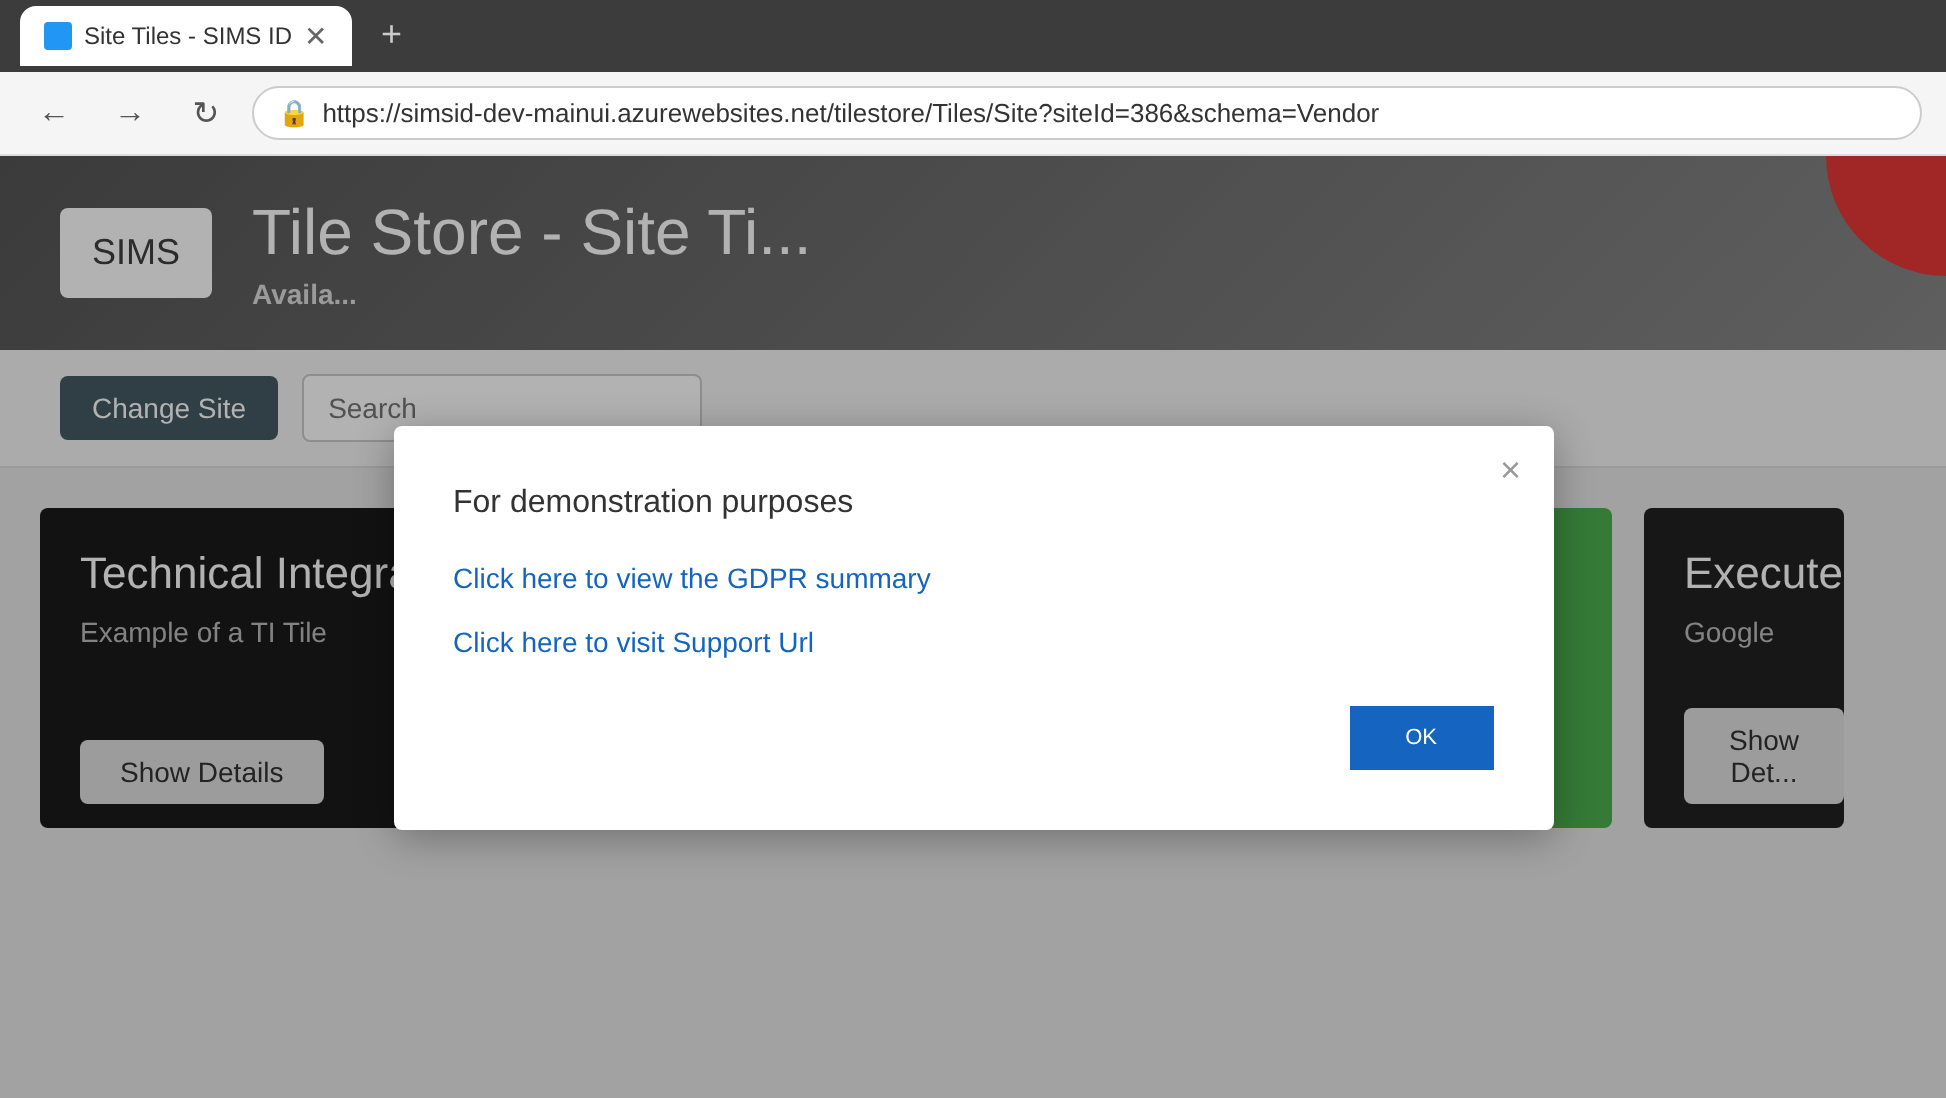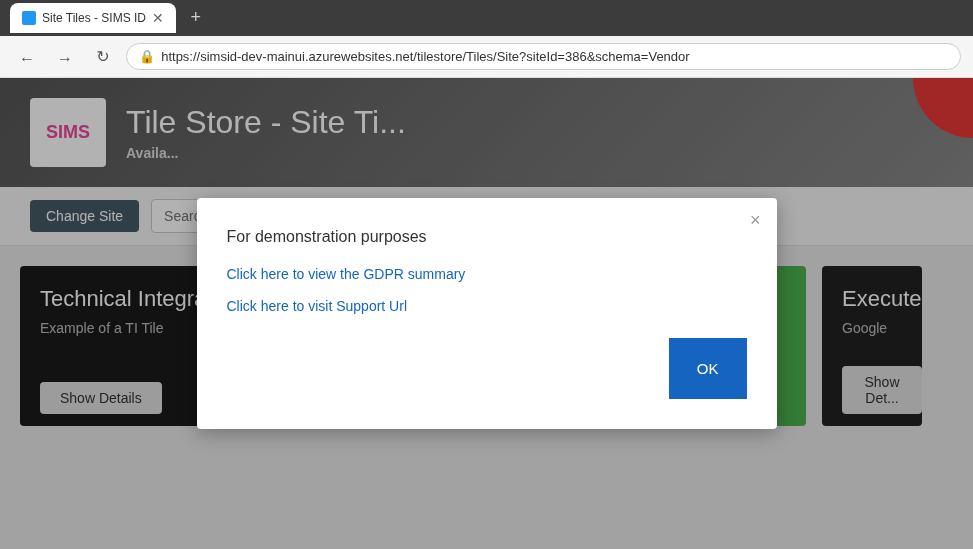--- a/index.html
+++ b/index.html
@@ -106,24 +106,24 @@
     .site-header {
       background: linear-gradient(135deg, #555 0%, #888 100%);
       padding: 20px 30px;
       display: flex;
       align-items: center;
       gap: 20px;
       position: relative;
     }
     .sims-logo {
       background: #fff;
-      color: #ec4899;
-      font-weight: bold;
+      color: #404040;
+      font-weight: normal;
       font-size: 18px;
-      padding: 24px 16px;
+      padding: 12px 16px;
       border-radius: 4px;
     }
     .page-title {
       color: #fff;
       font-size: 32px;
       font-weight: 300;
     }
     .available-text {
       color: #ddd;
       font-size: 14px;
@@ -259,22 +259,22 @@
     .modal-footer {
       margin-top: 24px;
       display: flex;
       justify-content: flex-end;
     }
     .ok-btn {
       background: #1565c0;
       color: #fff;
       border: none;
       border-radius: 0;
-      padding: 22px 28px;
-      font-size: 15px;
+      padding: 10px 28px;
+      font-size: 11px;
       cursor: pointer;
     }
   </style>
 </head>
 <body>
 
 <div class="browser-chrome">
   <div class="tab-bar">
     <div class="tab">
       <span class="tab-favicon"></span>

